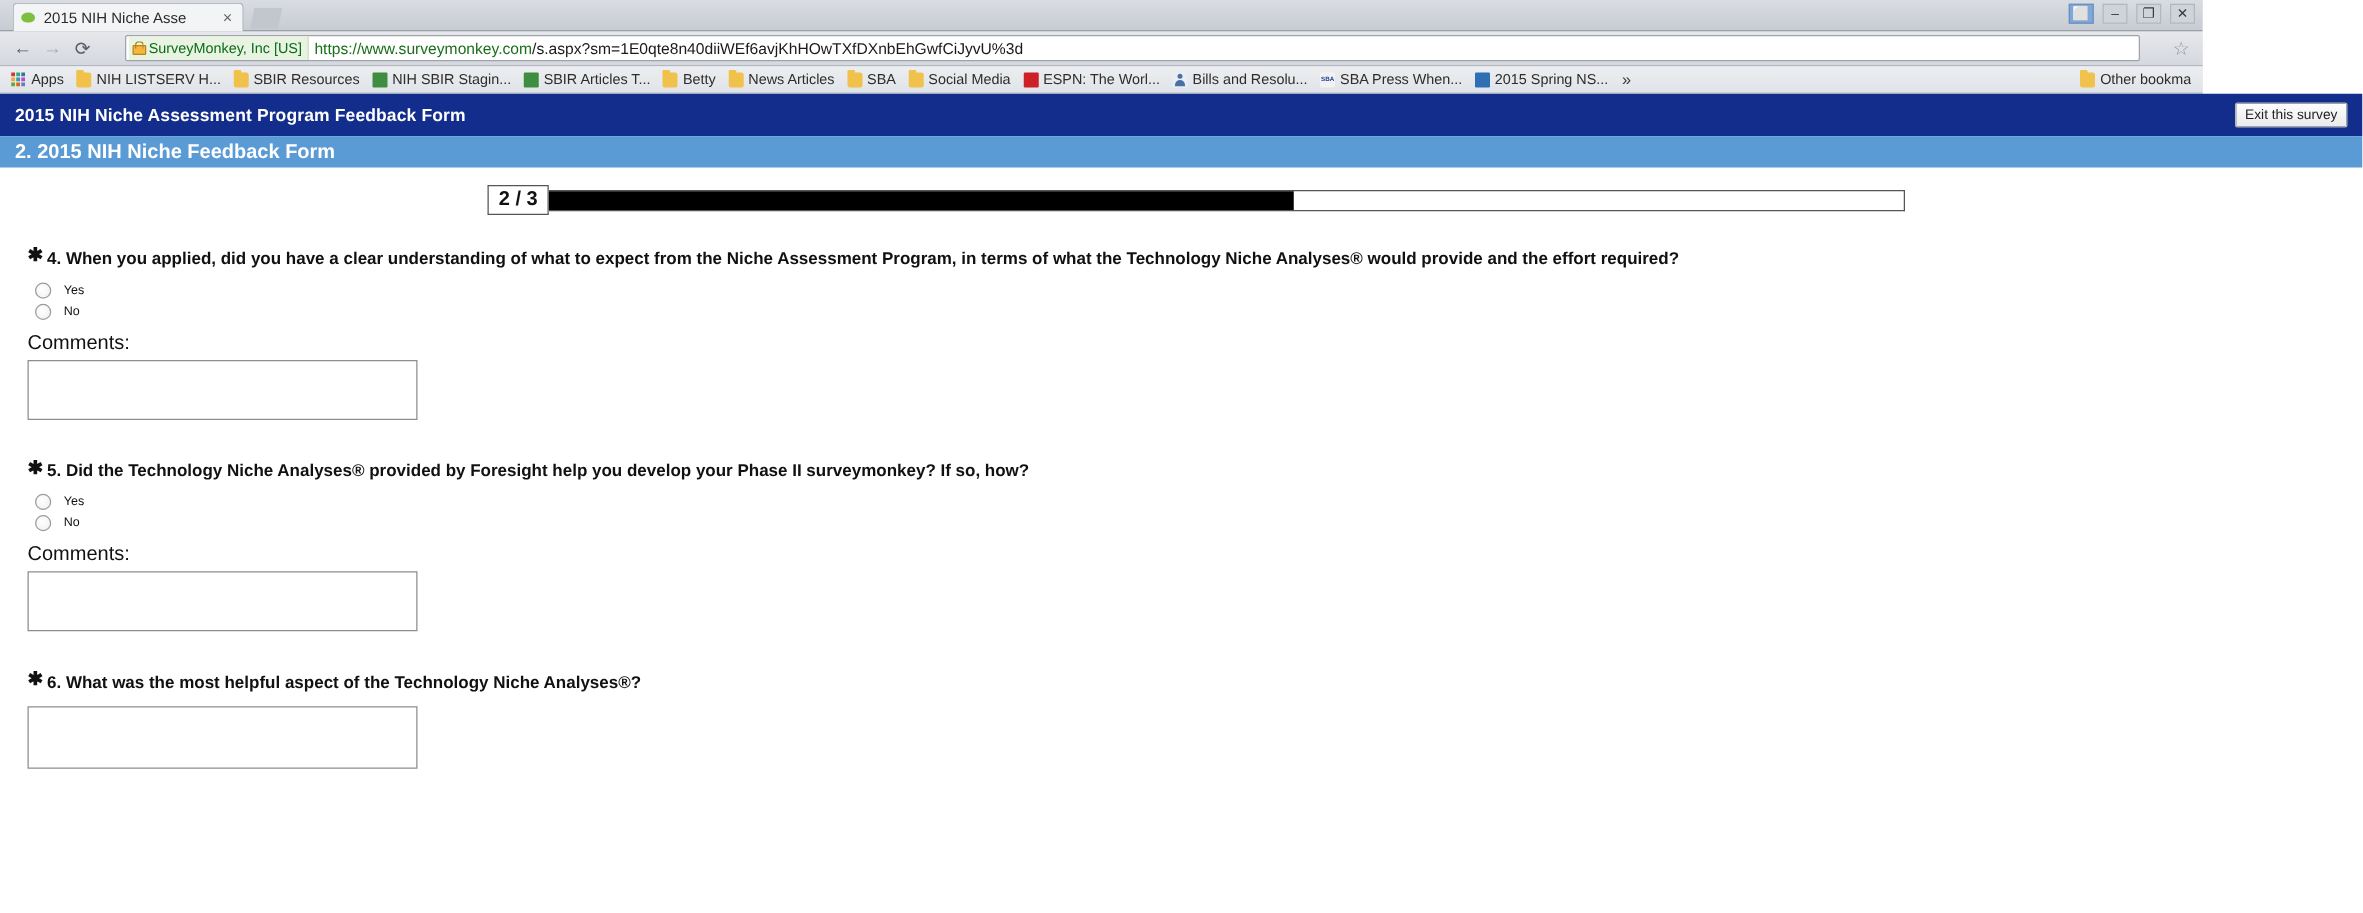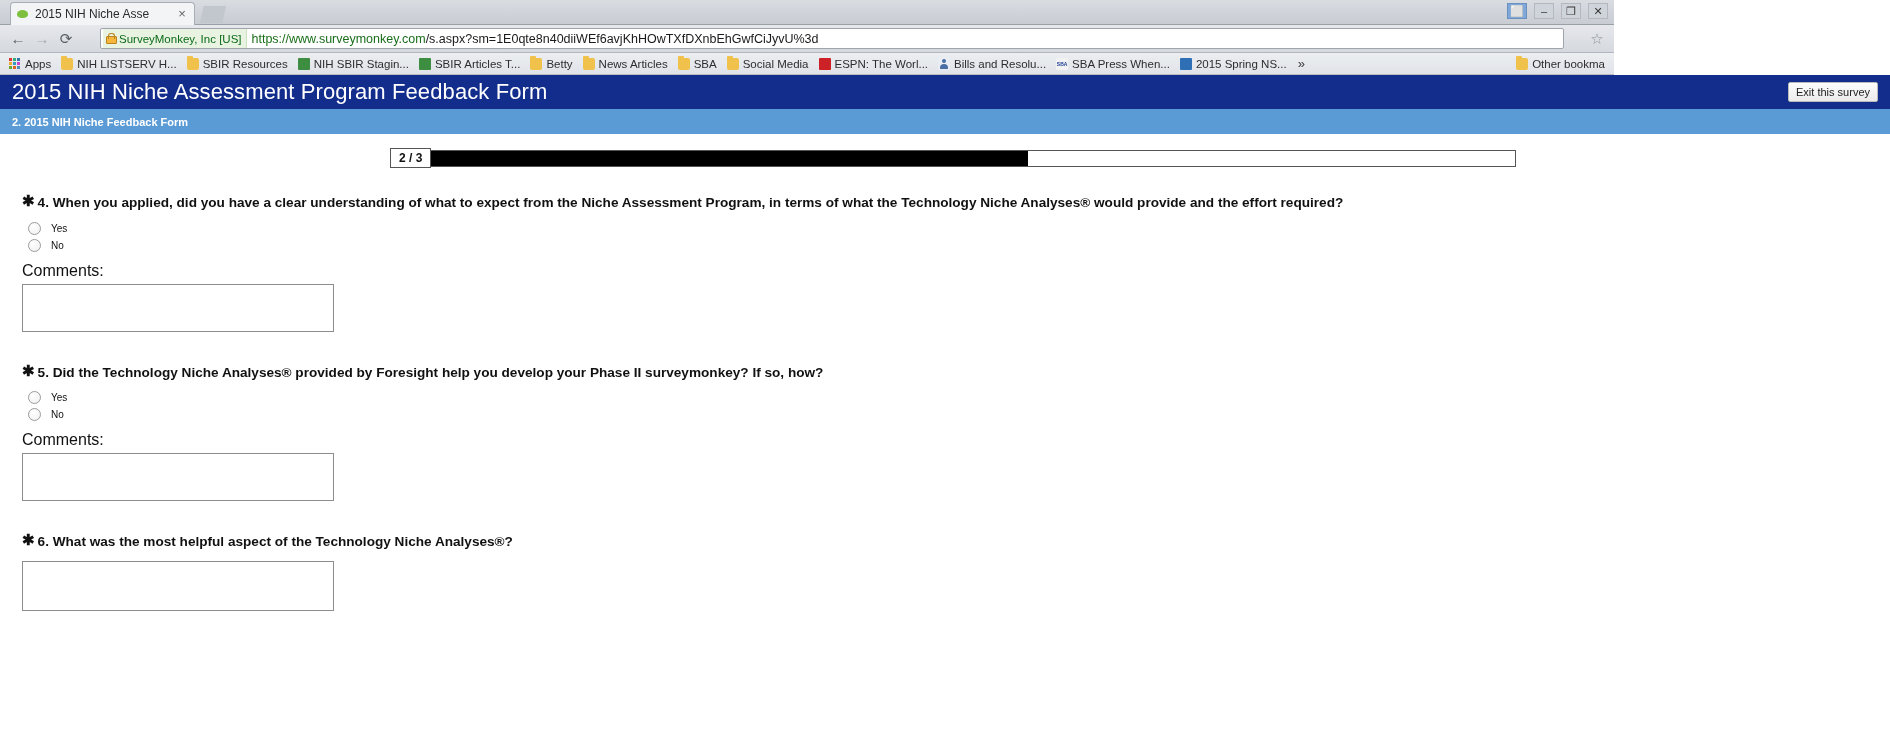--- a/index.html
+++ b/index.html
@@ -6,21 +6,21 @@
   html, body {
     margin: 0; padding: 0;
     width: 1890px; height: 730px;
     overflow: hidden;
     font-family: "Liberation Sans", sans-serif;
     background: #ffffff;
   }
 
   
   .browser {
-    width: 1614px;
+    width: 1762px;
     background: #d3d7df;
   }
   .tabstrip {
     height: 25px;
     background: linear-gradient(#d9dce1, #c8ccd3);
     position: relative;
     border-bottom: 1px solid #9aa0a8;
   }
   .tab {
     position: absolute;
@@ -257,53 +257,53 @@
   .page { width: 1890px; background: #fff; }
   .survey-header {
     height: 34px;
     background: #122d8c;
     display: flex;
     align-items: center;
     padding: 0 12px;
     color: #fff;
   }
   .survey-title {
-    font-size: 22px;
-    font-weight: normal;
+    font-size: 14px;
+    font-weight: bold;
     letter-spacing: .1px;
   }
   .exit-btn {
     margin-left: auto;
     background: linear-gradient(#fdfdfd,#ebebeb);
     border: 1px solid #b9b9b9;
     border-radius: 2px;
     color: #222;
     font-size: 11px;
     padding: 3px 7px;
     cursor: pointer;
   }
   .section-bar {
     height: 25px;
     background: #5b9bd5;
     display: flex;
     align-items: center;
     padding: 0 12px;
     color: #fff;
-    font-size: 11px;
+    font-size: 16px;
     font-weight: bold;
   }
   .progress-row {
     display: flex;
     align-items: center;
     padding: 14px 0 8px 390px;
   }
   .progress-label {
     border: 1px solid #555;
     background: #fff;
-    font-size: 12px;
+    font-size: 16px;
     font-weight: bold;
     padding: 2px 8px;
     color: #111;
   }
   .progress-track {
     width: 1085px;
     height: 17px;
     border: 1px solid #555;
     border-left: none;
     background: #fff;

